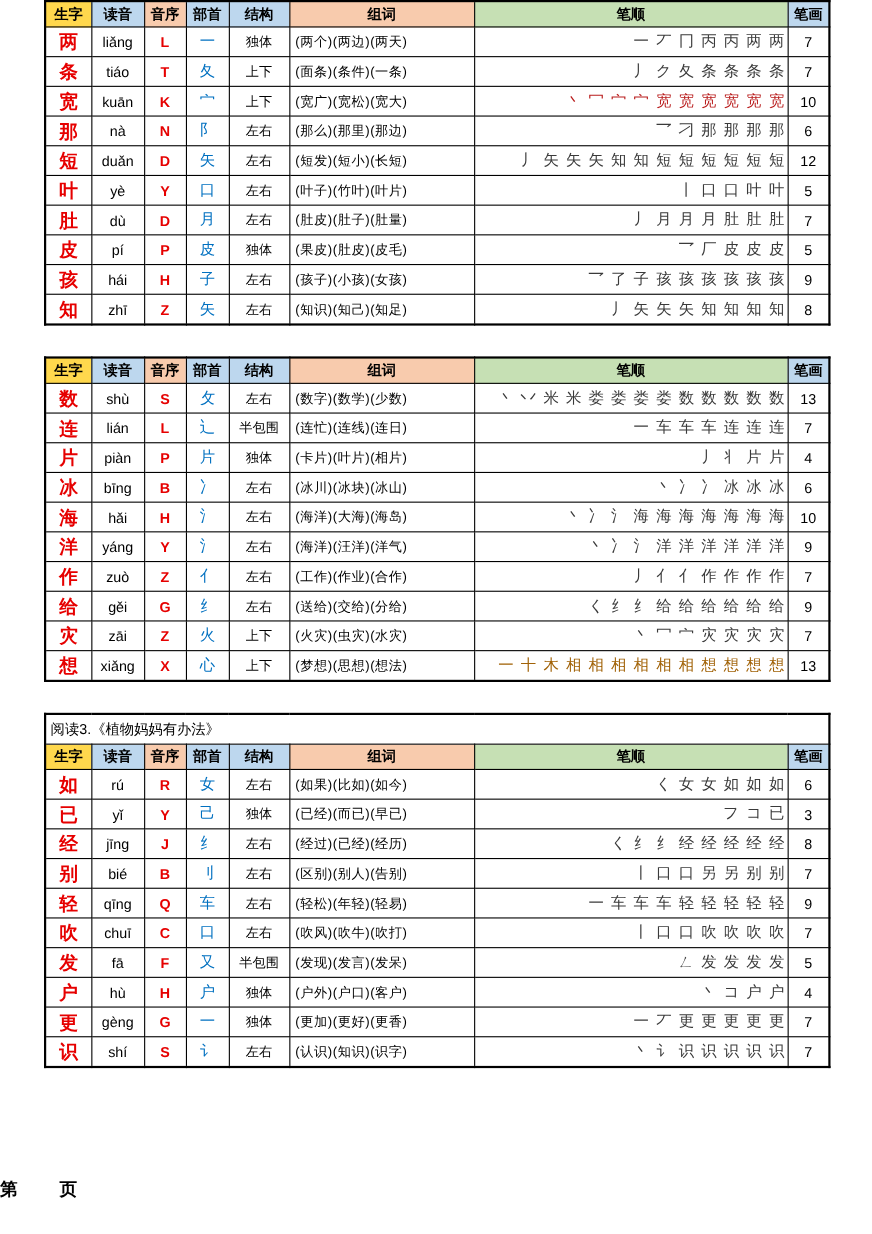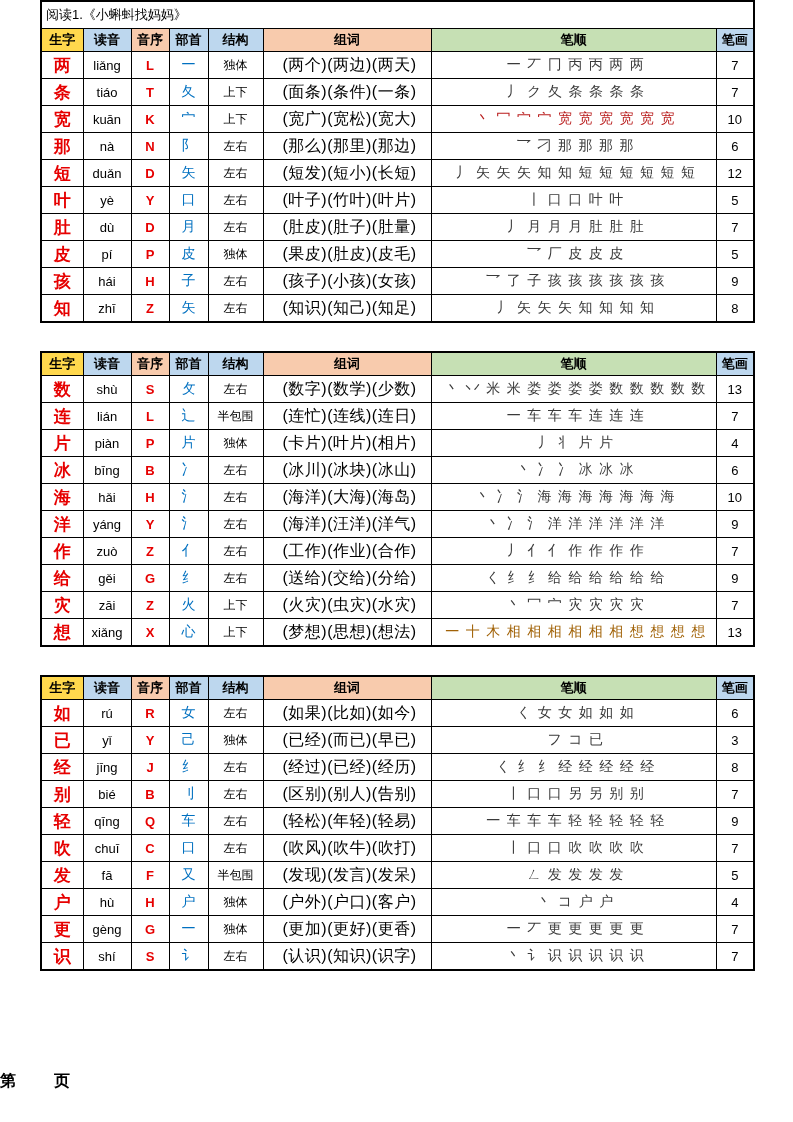--- a/index.html
+++ b/index.html
@@ -41,22 +41,22 @@
     height:20px;
     padding:1px 0;
     text-align:center;
   }
   table.sheet td { height:24px; overflow:hidden; white-space:nowrap; }
   .c-char   { font-size:17px; font-weight:bold; text-align:center; font-family:"Liberation Serif", serif; }
   .c-pinyin { font-size:13px; text-align:center; }
   .c-initial{ font-size:13px; font-weight:bold; text-align:center; }
   .c-radical{ font-size:14px; text-align:center; font-family:"Liberation Serif", serif; }
   .c-structure { font-size:12px; text-align:center; }
-  .c-words  { font-size:16px; text-align:left; padding-left:19px; letter-spacing:0.5px;margin-left:28px; }
-  .c-strokes{ font-size:14px; text-align:center; padding-left:6px; letter-spacing:1.5px; font-family:"Liberation Serif", serif; }
+  .c-words  { font-size:12px; text-align:left; padding-left:5px; letter-spacing:0.5px;margin-left:28px; }
+  .c-strokes{ font-size:14px; text-align:right; padding-left:6px; letter-spacing:1.5px; font-family:"Liberation Serif", serif; }
   .c-count  { font-size:13px; text-align:center; }
   .footer {
     position:absolute;
     bottom:30px;
     left:0; right:0;
     text-align:left;
     font-size:16px;
     font-weight:bold;
     letter-spacing:2px;
   }
@@ -71,23 +71,20 @@
           <col style="width: 42px;">
           <col style="width: 48px;">
           <col style="width: 38px;">
           <col style="width: 39px;">
           <col style="width: 55px;">
           <col style="width: 168px;">
           <col style="width: 285px;">
           <col style="width: 38px;">
         </colgroup>
         <tbody>
-          <tr class="caption">
-            <td colspan="8">阅读1.《小蝌蚪找妈妈》</td>
-          </tr>
           <tr>
             <th style="background: rgb(255, 216, 77);">生字</th>
             <th style="background: rgb(189, 215, 238);">读音</th>
             <th style="background: rgb(248, 203, 173);">音序</th>
             <th style="background: rgb(189, 215, 238);">部首</th>
             <th style="background: rgb(189, 215, 238);">结构</th>
             <th style="background: rgb(248, 203, 173);">组词</th>
             <th style="background: rgb(198, 224, 180);">笔顺</th>
             <th style="background: rgb(189, 215, 238);">笔画</th>
           </tr>
@@ -322,20 +319,23 @@
           <col style="width: 42px;">
           <col style="width: 48px;">
           <col style="width: 38px;">
           <col style="width: 39px;">
           <col style="width: 55px;">
           <col style="width: 168px;">
           <col style="width: 285px;">
           <col style="width: 38px;">
         </colgroup>
         <tbody>
+          <tr class="caption">
+            <td colspan="8">阅读3.《植物妈妈有办法》</td>
+          </tr>
           <tr>
             <th style="background: rgb(255, 216, 77);">生字</th>
             <th style="background: rgb(189, 215, 238);">读音</th>
             <th style="background: rgb(248, 203, 173);">音序</th>
             <th style="background: rgb(189, 215, 238);">部首</th>
             <th style="background: rgb(189, 215, 238);">结构</th>
             <th style="background: rgb(248, 203, 173);">组词</th>
             <th style="background: rgb(198, 224, 180);">笔顺</th>
             <th style="background: rgb(189, 215, 238);">笔画</th>
           </tr>

